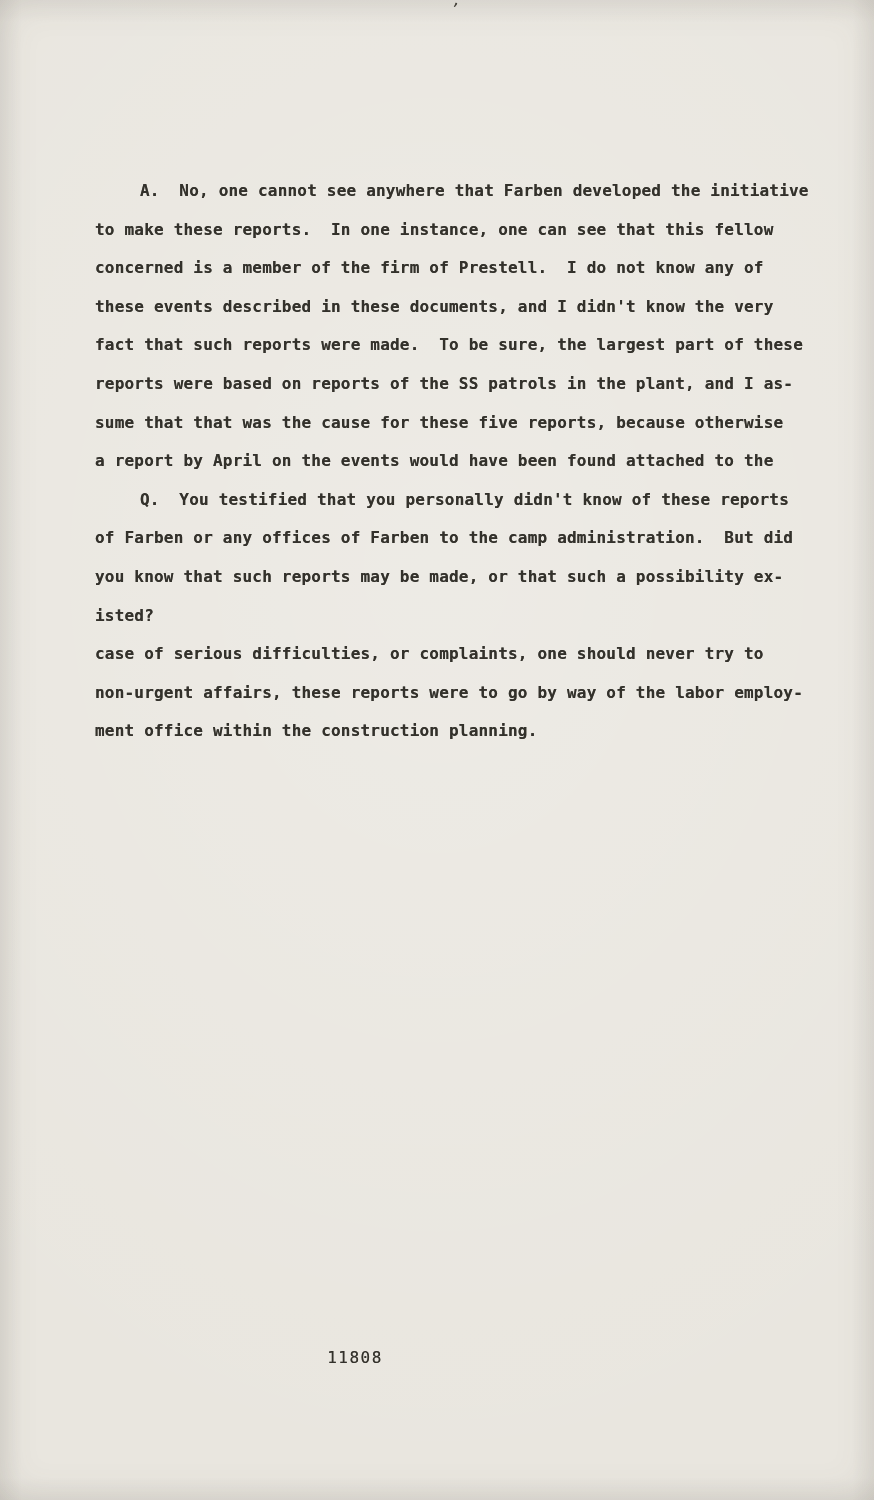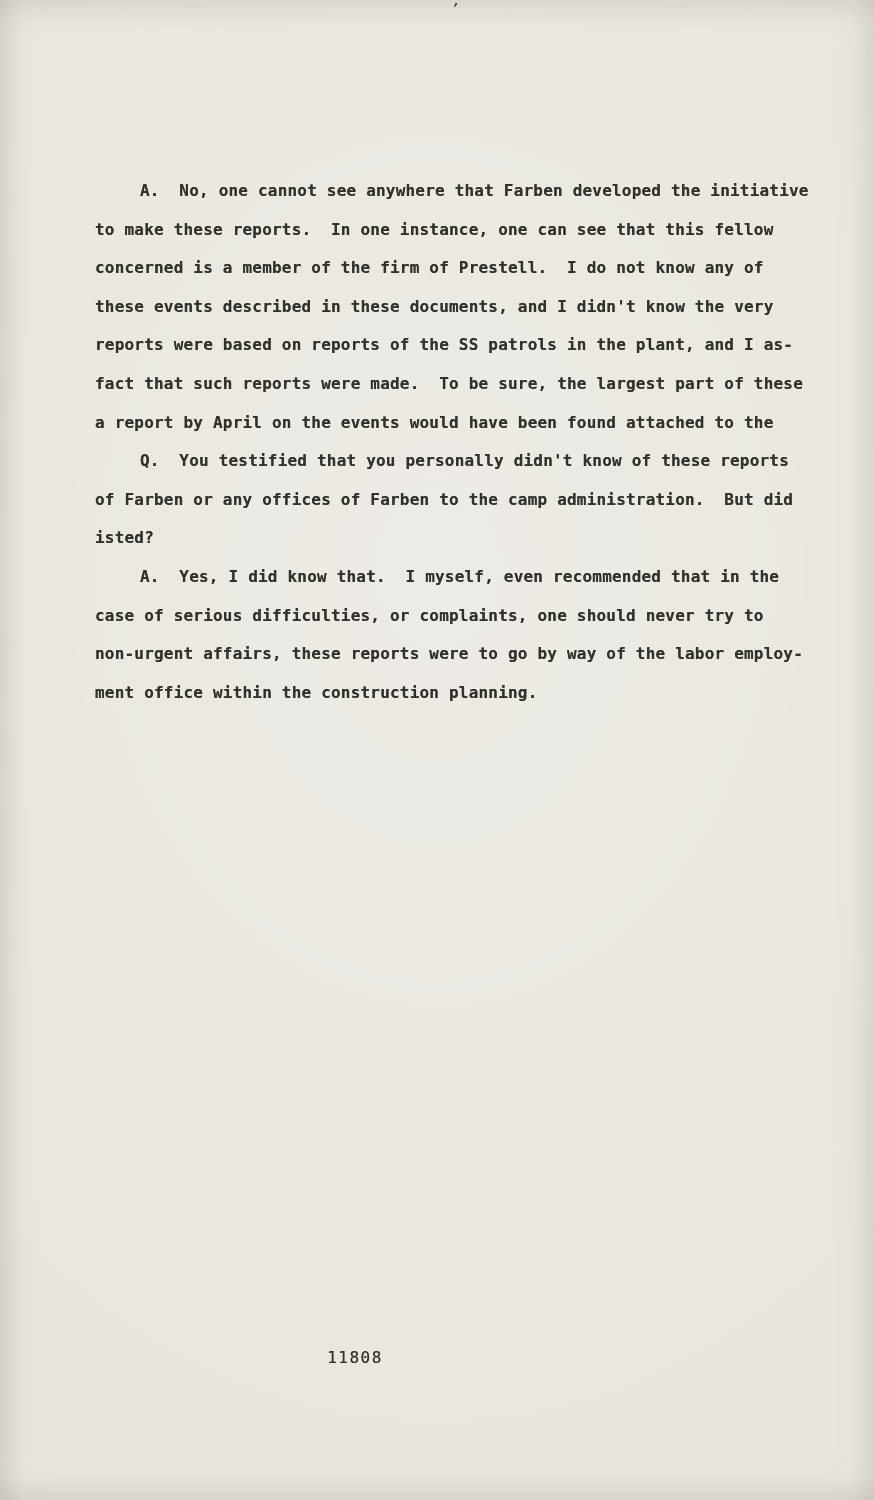--- a/index.html
+++ b/index.html
@@ -75,27 +75,28 @@
 <div class="page">
 
   <span class="scan-mark">ʼ</span>
 
 
   <div class="body-text" id="body-text">
       <div class="line first">A.  No, one cannot see anywhere that Farben developed the initiative</div>
       <div class="line">to make these reports.  In one instance, one can see that this fellow</div>
       <div class="line">concerned is a member of the firm of Prestell.  I do not know any of</div>
       <div class="line">these events described in these documents, and I didn't know the very</div>
+      <div class="line">fact that such reports were made.  To be sure, the largest part of these</div>
       <div class="line">reports were based on reports of the SS patrols in the plant, and I as-</div>
-      <div class="line">fact that such reports were made.  To be sure, the largest part of these</div>
+      <div class="line">sume that that was the cause for these five reports, because otherwise</div>
       <div class="line">a report by April on the events would have been found attached to the</div>
       <div class="line first">Q.  You testified that you personally didn't know of these reports</div>
       <div class="line">of Farben or any offices of Farben to the camp administration.  But did</div>
+      <div class="line">you know that such reports may be made, or that such a possibility ex-</div>
       <div class="line">isted?</div>
-      <div class="line first">A.  Yes, I did know that.  I myself, even recommended that in the</div>
       <div class="line">case of serious difficulties, or complaints, one should never try to</div>
       <div class="line">non-urgent affairs, these reports were to go by way of the labor employ-</div>
       <div class="line">ment office within the construction planning.</div>
     </div>
 
   <div class="page-number">11808</div>
 
 </div>
 
 </body></html>

